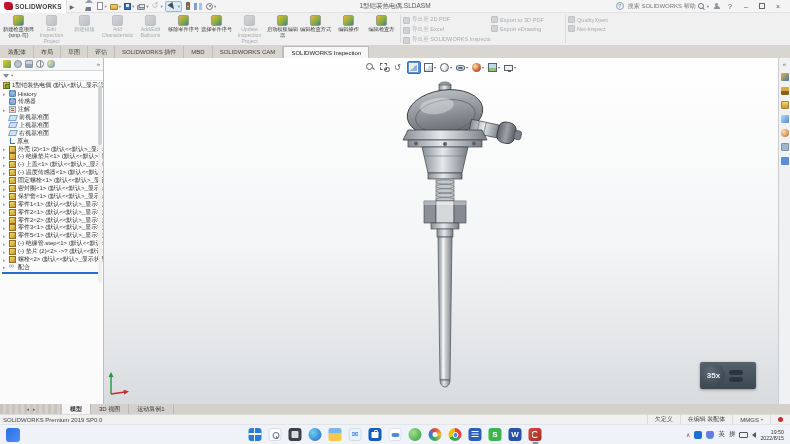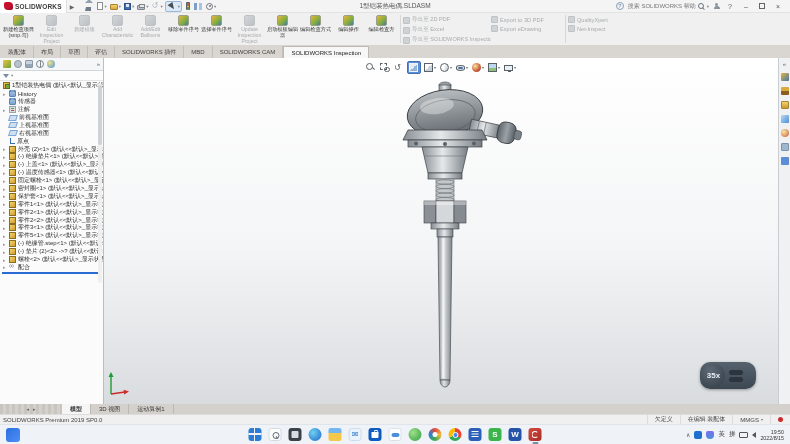--- a/index.html
+++ b/index.html
@@ -113,21 +113,21 @@
   .hi-section{background:linear-gradient(135deg,#e8ecef 50%,#8fb3dd 50%);border:1px solid #eef2f5;}
   .hi-cube{border:1px solid #5a6268;background:linear-gradient(135deg,#fff 50%,#c9d2da 50%);}
   .hi-style{border:1px solid #5a6268;border-radius:50%;background:linear-gradient(110deg,#fff 40%,#b9c4cc);}
   .hi-eye{background:radial-gradient(ellipse at center,#4a6f9e 0 2px,#dfe6ec 2.5px);border:1px solid #5a6268;border-radius:50% / 40%;height:6px;margin-top:1.5px;}
   .hi-ball{background:radial-gradient(circle at 35% 35%,#f6e7a2,#cc5a3a 60%,#7a2e18);border-radius:50%;}
   .hi-scene{border:1px solid #5a6268;background:linear-gradient(#bcd8f0 55%,#8fbf7a 55%);}
   .hi-mon{border:1px solid #5a6268;height:6px;margin-top:1px;background:#e8f0f6;}
   .hi-mon::after{content:"";position:absolute;left:3px;bottom:-2px;width:3px;height:2px;background:#5a6268;}
   .hcaret{font-size:4px;color:#6a7076;margin-left:1px;}
 
-  .magnifier-pill{position:absolute;right:22px;bottom:15px;width:56px;height:27px;background:linear-gradient(#55626e,#3c4752);border-radius:10px;display:flex;align-items:center;box-shadow:0 1px 3px rgba(0,0,0,.35);}
+  .magnifier-pill{position:absolute;right:22px;bottom:15px;width:56px;height:27px;background:linear-gradient(#55626e,#3c4752);border-radius:2px;display:flex;align-items:center;box-shadow:0 1px 3px rgba(0,0,0,.35);}
   .pill-circle{width:23px;height:23px;margin-left:2px;background:radial-gradient(circle at 35% 30%,#5d6a76,#323c46);border-radius:50%;color:#e8edf2;font-size:8px;font-weight:bold;display:flex;align-items:center;justify-content:center;}
   .pill-btns{display:flex;flex-direction:column;gap:2px;margin-left:4px;}
   .pill-btn{width:14px;height:5px;background:#2c353e;border-radius:3px;}
   .triad{position:absolute;left:2px;bottom:8px;width:24px;height:26px;}
 
   
   .taskpane{width:12px;background:#f0f1f2;border-left:1px solid #c9cdd1;display:flex;flex-direction:column;align-items:center;gap:6px;padding-top:3px;flex:none;}
   .tp-collapse{font-size:6px;color:#667;line-height:6px;}
   .tpi{width:8px;height:8px;border-radius:1px;}
   .tpi-res{background:linear-gradient(135deg,#e8b33c,#3f77ae);}

